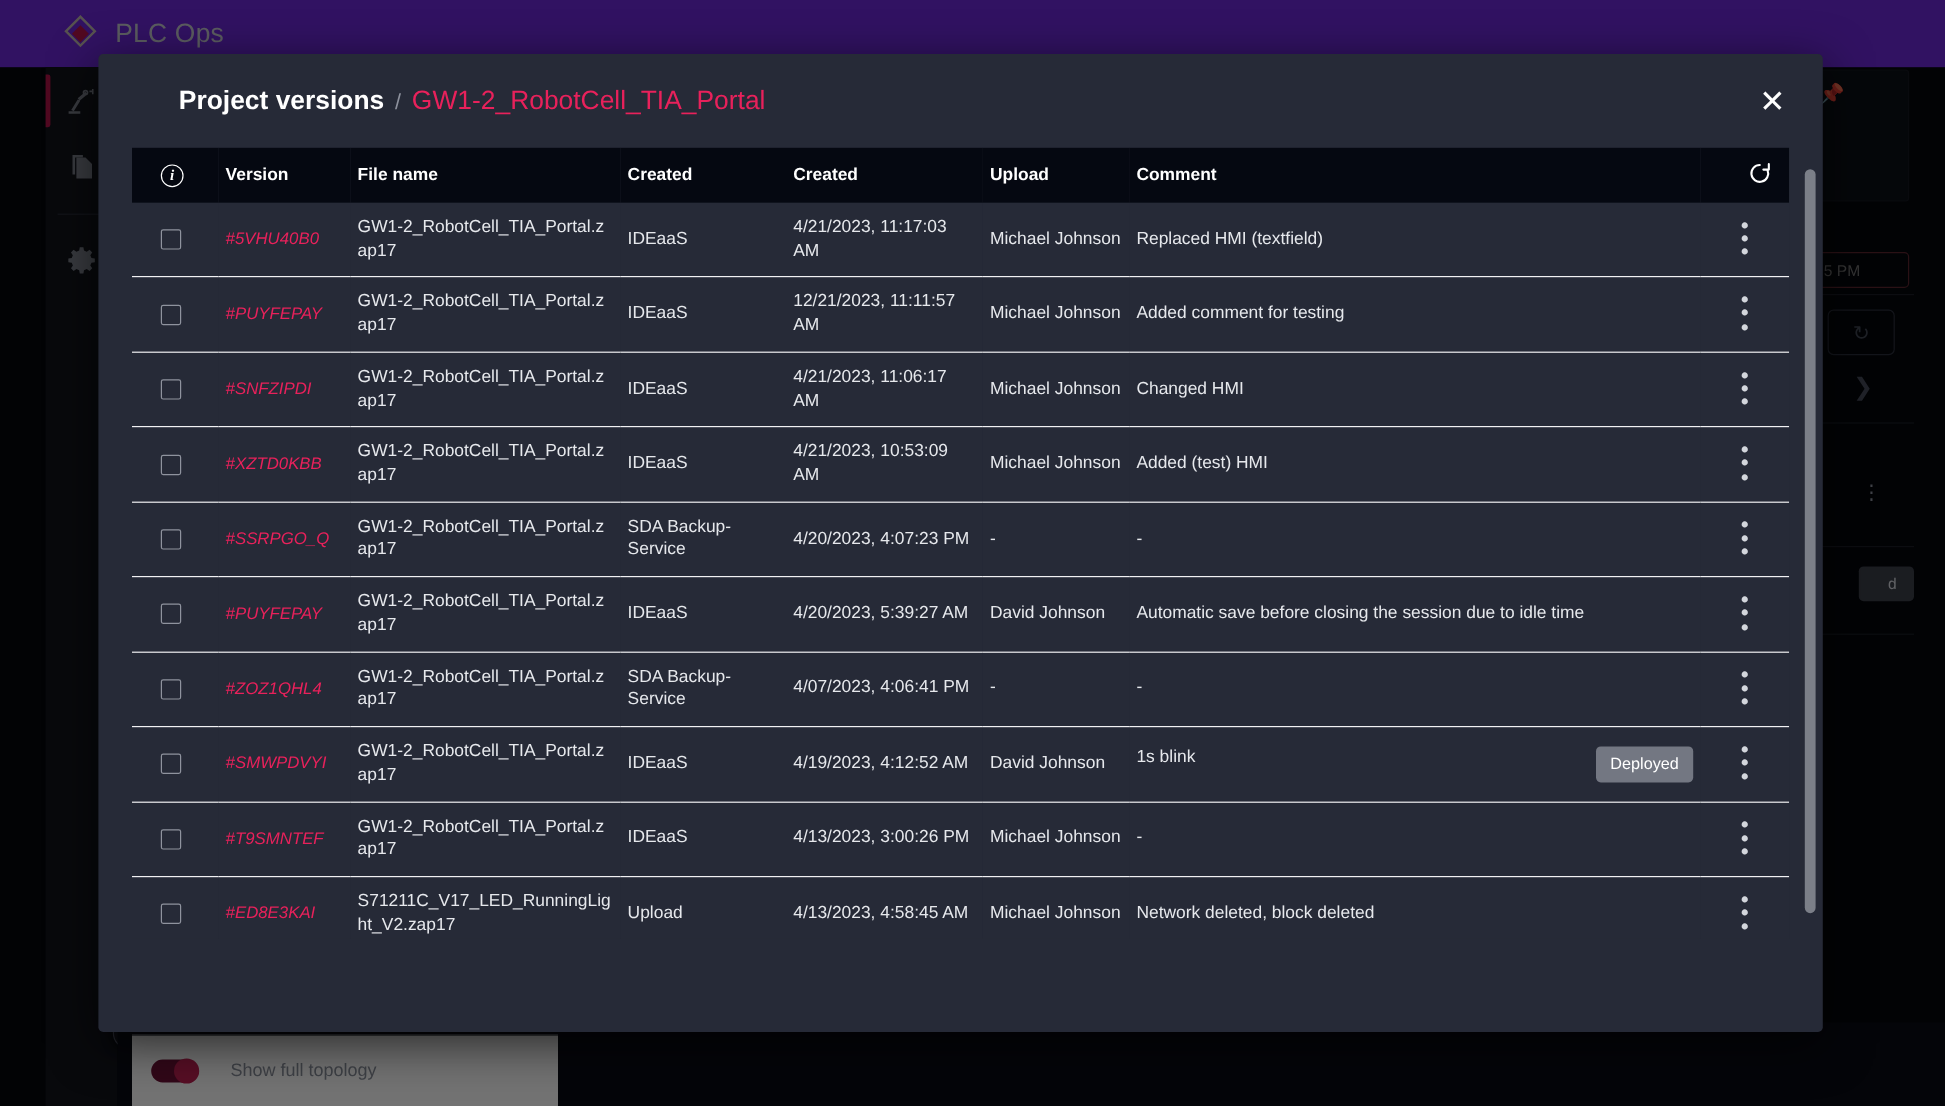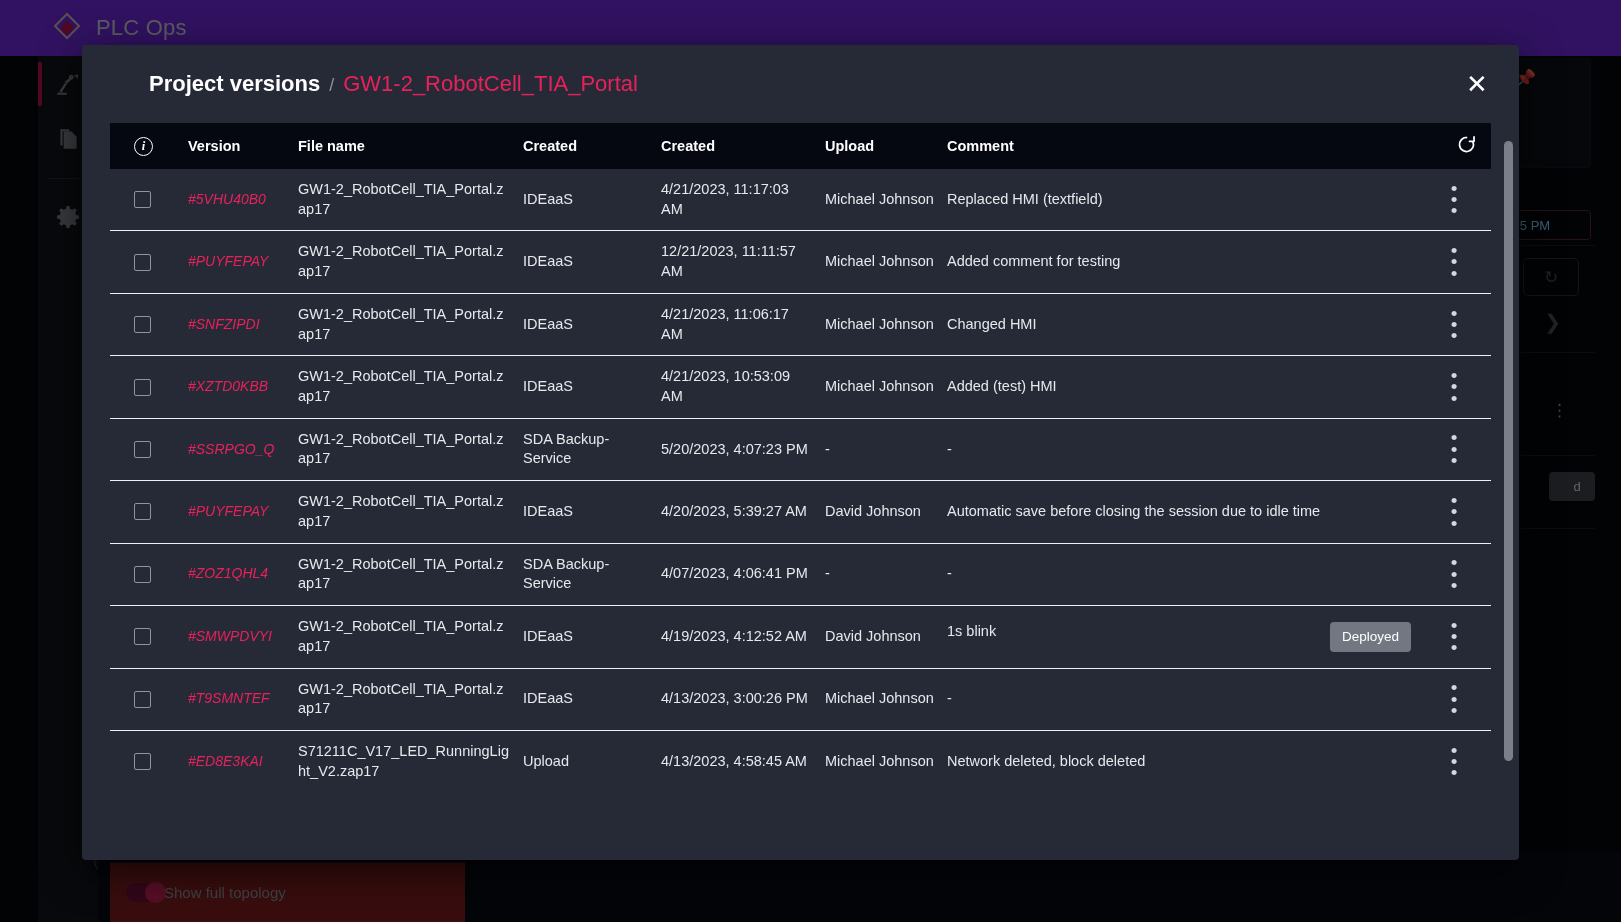--- a/index.html
+++ b/index.html
@@ -55,22 +55,22 @@
     box-shadow: 0 0 9px rgba(0,0,0,.8);
   }
 
   
   .bottom-panel {
     position: absolute; left: 98px; right: 0; bottom: 0; height: 70px;
     background: #0b0d14;
   }
   .topo-card {
     position: absolute; left: 110px; bottom: 0; width: 355px; height: 60px;
-    background: #7f1d1d; border-top: 1px solid #20232e;
-    display: flex; align-items: center; padding-left: 16px; gap: 0;
+    background: #ffffff; border-top: 1px solid #20232e;
+    display: flex; align-items: center; padding-left: 16px; gap: 28px;
   }
   .toggle {
     width: 38px; height: 19px; border-radius: 10px; background: #6e1136;
     position: relative; flex: none;
   }
   .toggle::after {
     content: ""; position: absolute; right: -2px; top: -1px;
     width: 21px; height: 21px; border-radius: 50%; background: #c01f52;
   }
   .topo-label { font-size: 15px; color: #8b909c; }
@@ -79,21 +79,21 @@
   .bg-pin {
     position: absolute; right: 84px; top: 68px;
     font-size: 17px; color: #b8821f;
   }
   .bg-card1 {
     position: absolute; right: 30px; top: 58px; width: 110px; height: 110px;
     background: #0d1018; border: 1px solid #15181f; border-radius: 3px;
   }
   .bg-pill {
     position: absolute; right: 30px; top: 210px; height: 30px; width: 112px;
-    border: 1px solid #5e2630; border-radius: 4px; color: #7dd3fc;
+    border: 1px solid #5e2630; border-radius: 4px; color: #737373;
     font-size: 13px; display: flex; align-items: center; justify-content: center;
   }
   .bg-sqbtn {
     position: absolute; right: 42px; top: 258px; width: 56px; height: 38px;
     border: 1px solid #2c303c; border-radius: 5px;
     display: flex; align-items: center; justify-content: center;
     color: #434956; font-size: 17px;
   }
   .bg-arrow {
     position: absolute; right: 60px; top: 310px;
@@ -417,21 +417,21 @@
               </div>
             </td>
           </tr>
           <tr class="row-h">
             <td>
               <span class="cbx"></span>
             </td>
             <td><span class="ver">#SSRPGO_Q</span></td>
             <td><span class="wrap-word">GW1-2_RobotCell_TIA_Portal.zap17</span></td>
             <td><span>SDA Backup-Service</span></td>
-            <td><span>5/20/2023, 4:07:23 PM</span></td>
+            <td><span>4/20/2023, 4:07:23 PM</span></td>
             <td><span>-</span></td>
             <td>
               <div class="cmt-cell">
                 <span>-</span>
               </div>
             </td>
             <td>
               <div class="kebab">
                 <span>•</span>
                 <span>•</span>

